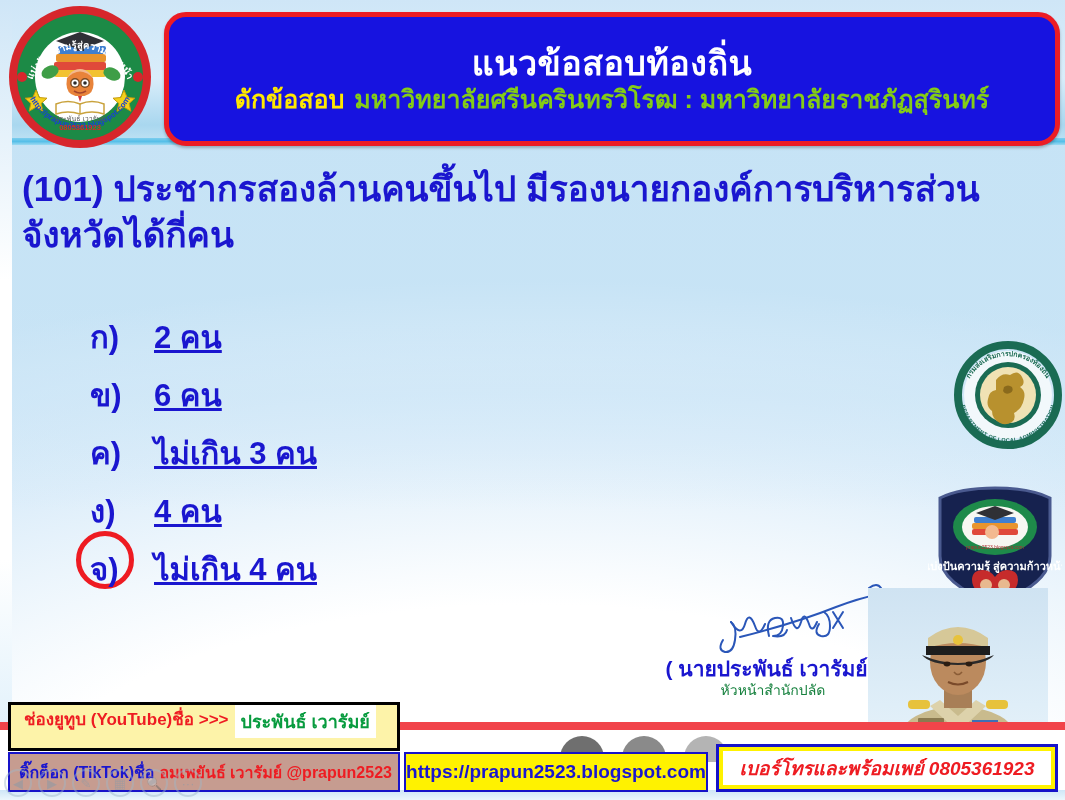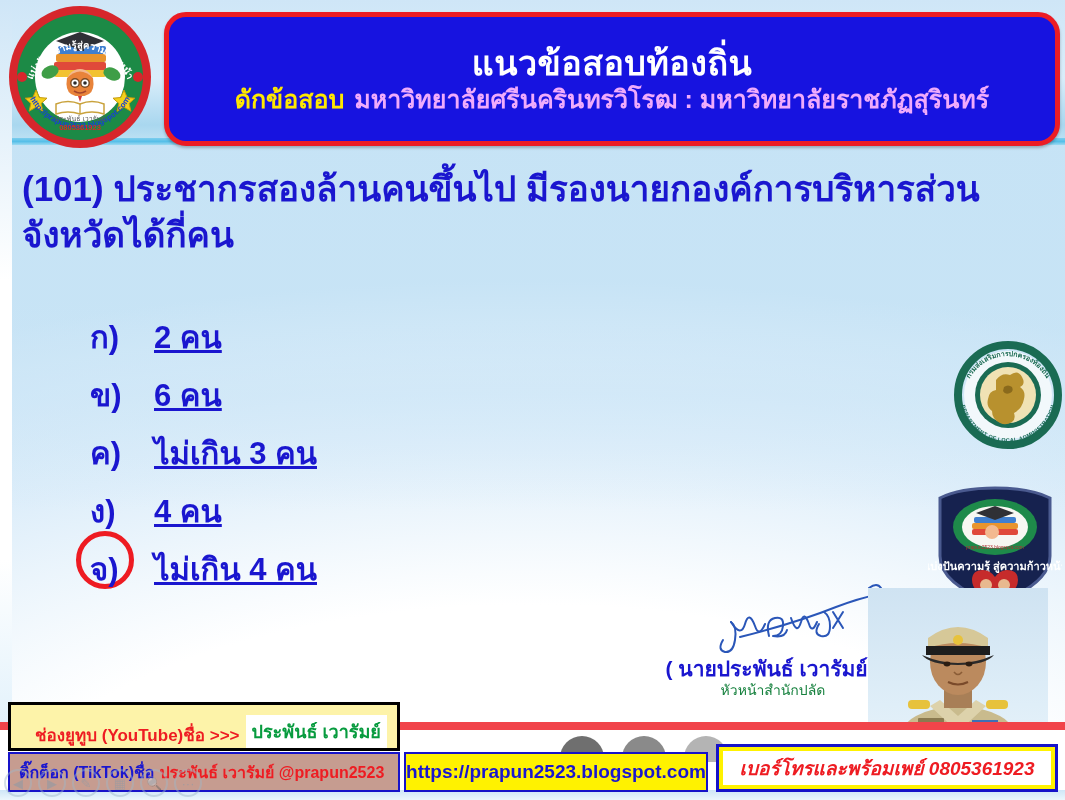--- a/index.html
+++ b/index.html
@@ -43,21 +43,21 @@
   }
   .header-title{
     color:#ffffff;font-size:34px;font-weight:bold;line-height:1.05;
     letter-spacing:.5px;margin-bottom:4px;white-space:nowrap;
   }
   .header-sub{
     font-size:25px;font-weight:bold;line-height:1.05;white-space:nowrap;
     display:flex;align-items:flex-start;gap:10px;
   }
   .header-sub .hl{color:#ffe800;}
-  .header-sub .rest{color:#f0abfc;}
+  .header-sub .rest{color:#84cc16;}
 
   
   .logo{position:absolute;left:6px;top:4px;width:148px;height:146px;}
   .logo svg{display:block;}
 
   
   .question{
     position:absolute;left:22px;top:166px;width:1010px;
     color:#1a16cf;font-size:35px;font-weight:bold;line-height:1.30;
   }
@@ -106,21 +106,21 @@
   }
   .blob{position:absolute;top:736px;width:44px;height:26px;border-radius:22px 22px 0 0;}
   .blob.b1{left:560px;background:#6f6f6f;}
   .blob.b2{left:622px;background:#8a8a8a;}
   .blob.b3{left:684px;background:#b4b4b4;}
 
   
   .banner-yt{
     position:absolute;left:8px;top:702px;width:392px;height:49px;
     background:#fdf3a9;border:3px solid #000000;
-    display:flex;align-items:flex-end;padding-left:24px;box-sizing:border-box;
+    display:flex;align-items:flex-start;padding-left:13px;box-sizing:border-box;
   }
   .banner-yt .lbl{color:#ee1c22;font-size:17px;font-weight:bold;white-space:nowrap;}
   .banner-yt .nm{
     color:#079b3e;font-size:18px;font-weight:bold;background:#ffffff;
     padding:2px 6px;margin-left:6px;white-space:nowrap;
   }
 
   .banner-tt{
     position:absolute;left:8px;top:752px;width:392px;height:40px;
     background:#c69c90;border:2px solid #1713c9;
@@ -360,21 +360,21 @@
   <div class="blob b3"></div>
   <div class="footer-bottomline"></div>
 
   <div class="banner-yt">
     <span class="lbl">ช่องยูทูบ (YouTube)ชื่อ &gt;&gt;&gt;</span>
     <span class="nm">ประพันธ์ เวารัมย์</span>
   </div>
 
   <div class="banner-tt">
     <span class="t1">ติ๊กต็อก (TikTok)ชื่อ</span>
-    <span class="t2">ประพันธ์  เวารัมย์ @prapun2523</span>
+    <span class="t2">อมเพยันธ์  เวารัมย์ @prapun2523</span>
   </div>
 
   <div class="banner-blog">
     <span class="u">https://prapun2523.blogspot.com</span>
   </div>
 
   <div class="banner-phone">
     <div class="inner">
       <span class="p">เบอร์โทรและพร้อมเพย์ 0805361923</span>
     </div>

